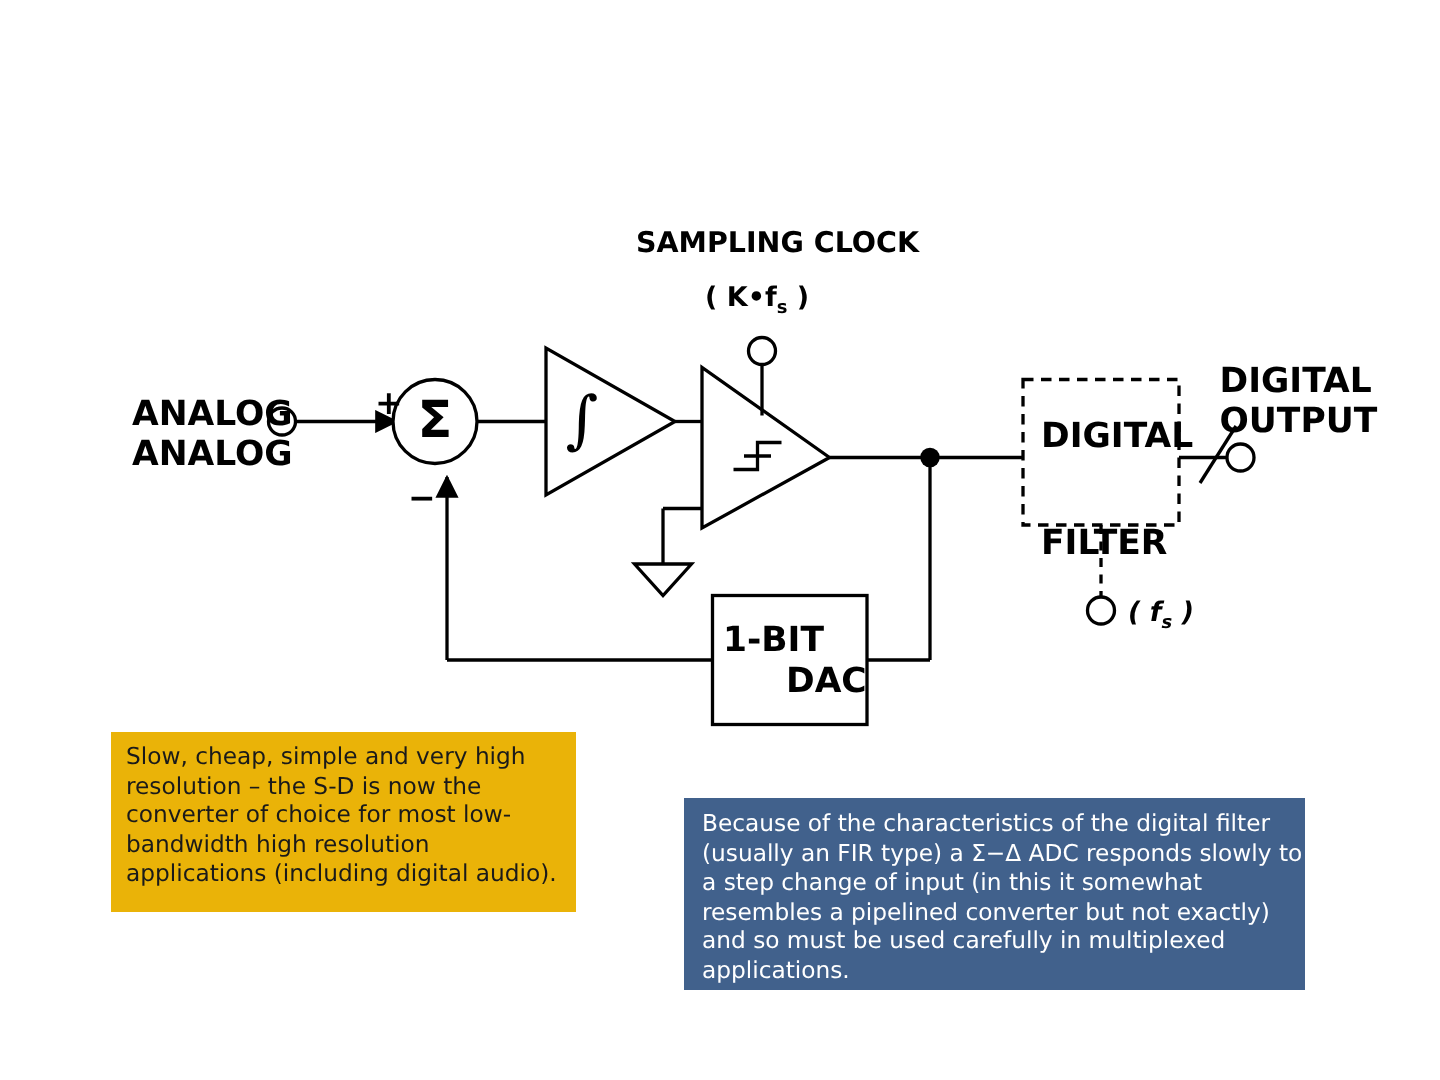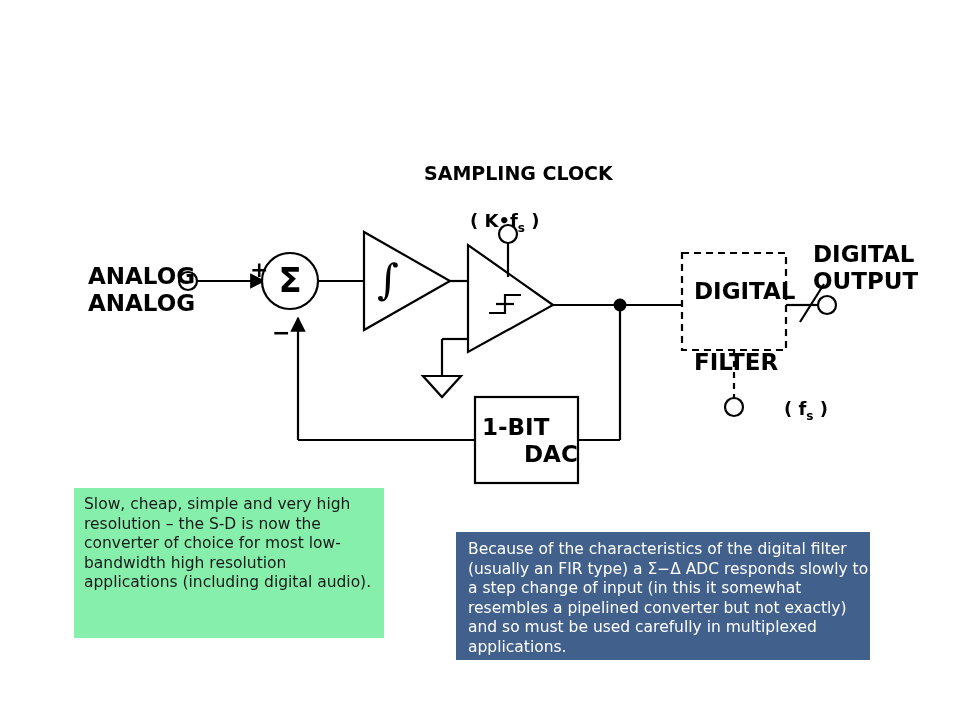--- a/index.html
+++ b/index.html
@@ -50,33 +50,33 @@
   }
   .lbl.sub sub { font-size: 12px; }
 
   .sym {
     position: absolute;
     font-weight: bold;
     white-space: nowrap;
     font-family: "DejaVu Sans", "Liberation Sans", sans-serif;
   }
 
-  #label-sampling-clock { left: 424px; top: 160px; font-size: 19px; }
-  #label-clock-freq     { left: 470px; top: 185px; font-size: 18px; margin-top: 22px; }
+  #label-sampling-clock { left: 424px; top: 149px; font-size: 19px; }
+  #label-clock-freq     { left: 470px; top: 185px; font-size: 18px; }
 
   #label-analog-input   { left: 88px;  top: 263px; }
   #label-analog-input .l2 { display: block; }
 
   #label-digital-filter { left: 694px; top: 278px; }
   #label-digital-filter .l2 { display: block; margin-top: 44px; }
 
   #label-digital-output { left: 813px; top: 241px; }
   #label-digital-output .l2 { display: block; }
 
-  #label-fs             { left: 784px; top: 395px; font-size: 18px; }
+  #label-fs             { left: 752px; top: 395px; font-size: 18px; font-style: italic; }
 
   #label-dac            { left: 482px; top: 414px; }
   #label-dac .l2 { display: block; margin-left: 42px; }
 
   #sign-plus  { left: 250px; top: 257px; font-size: 22px; }
   #sign-minus { left: 272px; top: 320px; font-size: 22px; }
 
   #sigma-symbol {
     position: absolute;
     left: 266px; top: 256px;
@@ -99,22 +99,22 @@
 
   .callout {
     position: absolute;
     box-sizing: border-box;
     font-size: 15.5px;
     line-height: 19.5px;
     font-family: "DejaVu Sans", "Liberation Sans", sans-serif;
   }
   #callout-yellow {
     left: 74px; top: 488px;
-    width: 310px; height: 150px;
-    background: #86efac;
+    width: 310px; height: 120px;
+    background: #eab308;
     color: #1a1a1a;
     padding: 7px 10px 0 10px;
   }
   #callout-blue {
     left: 456px; top: 532px;
     width: 414px; height: 128px;
     background: #41618c;
     color: #ffffff;
     padding: 8px 1px 0 12px;
   }

